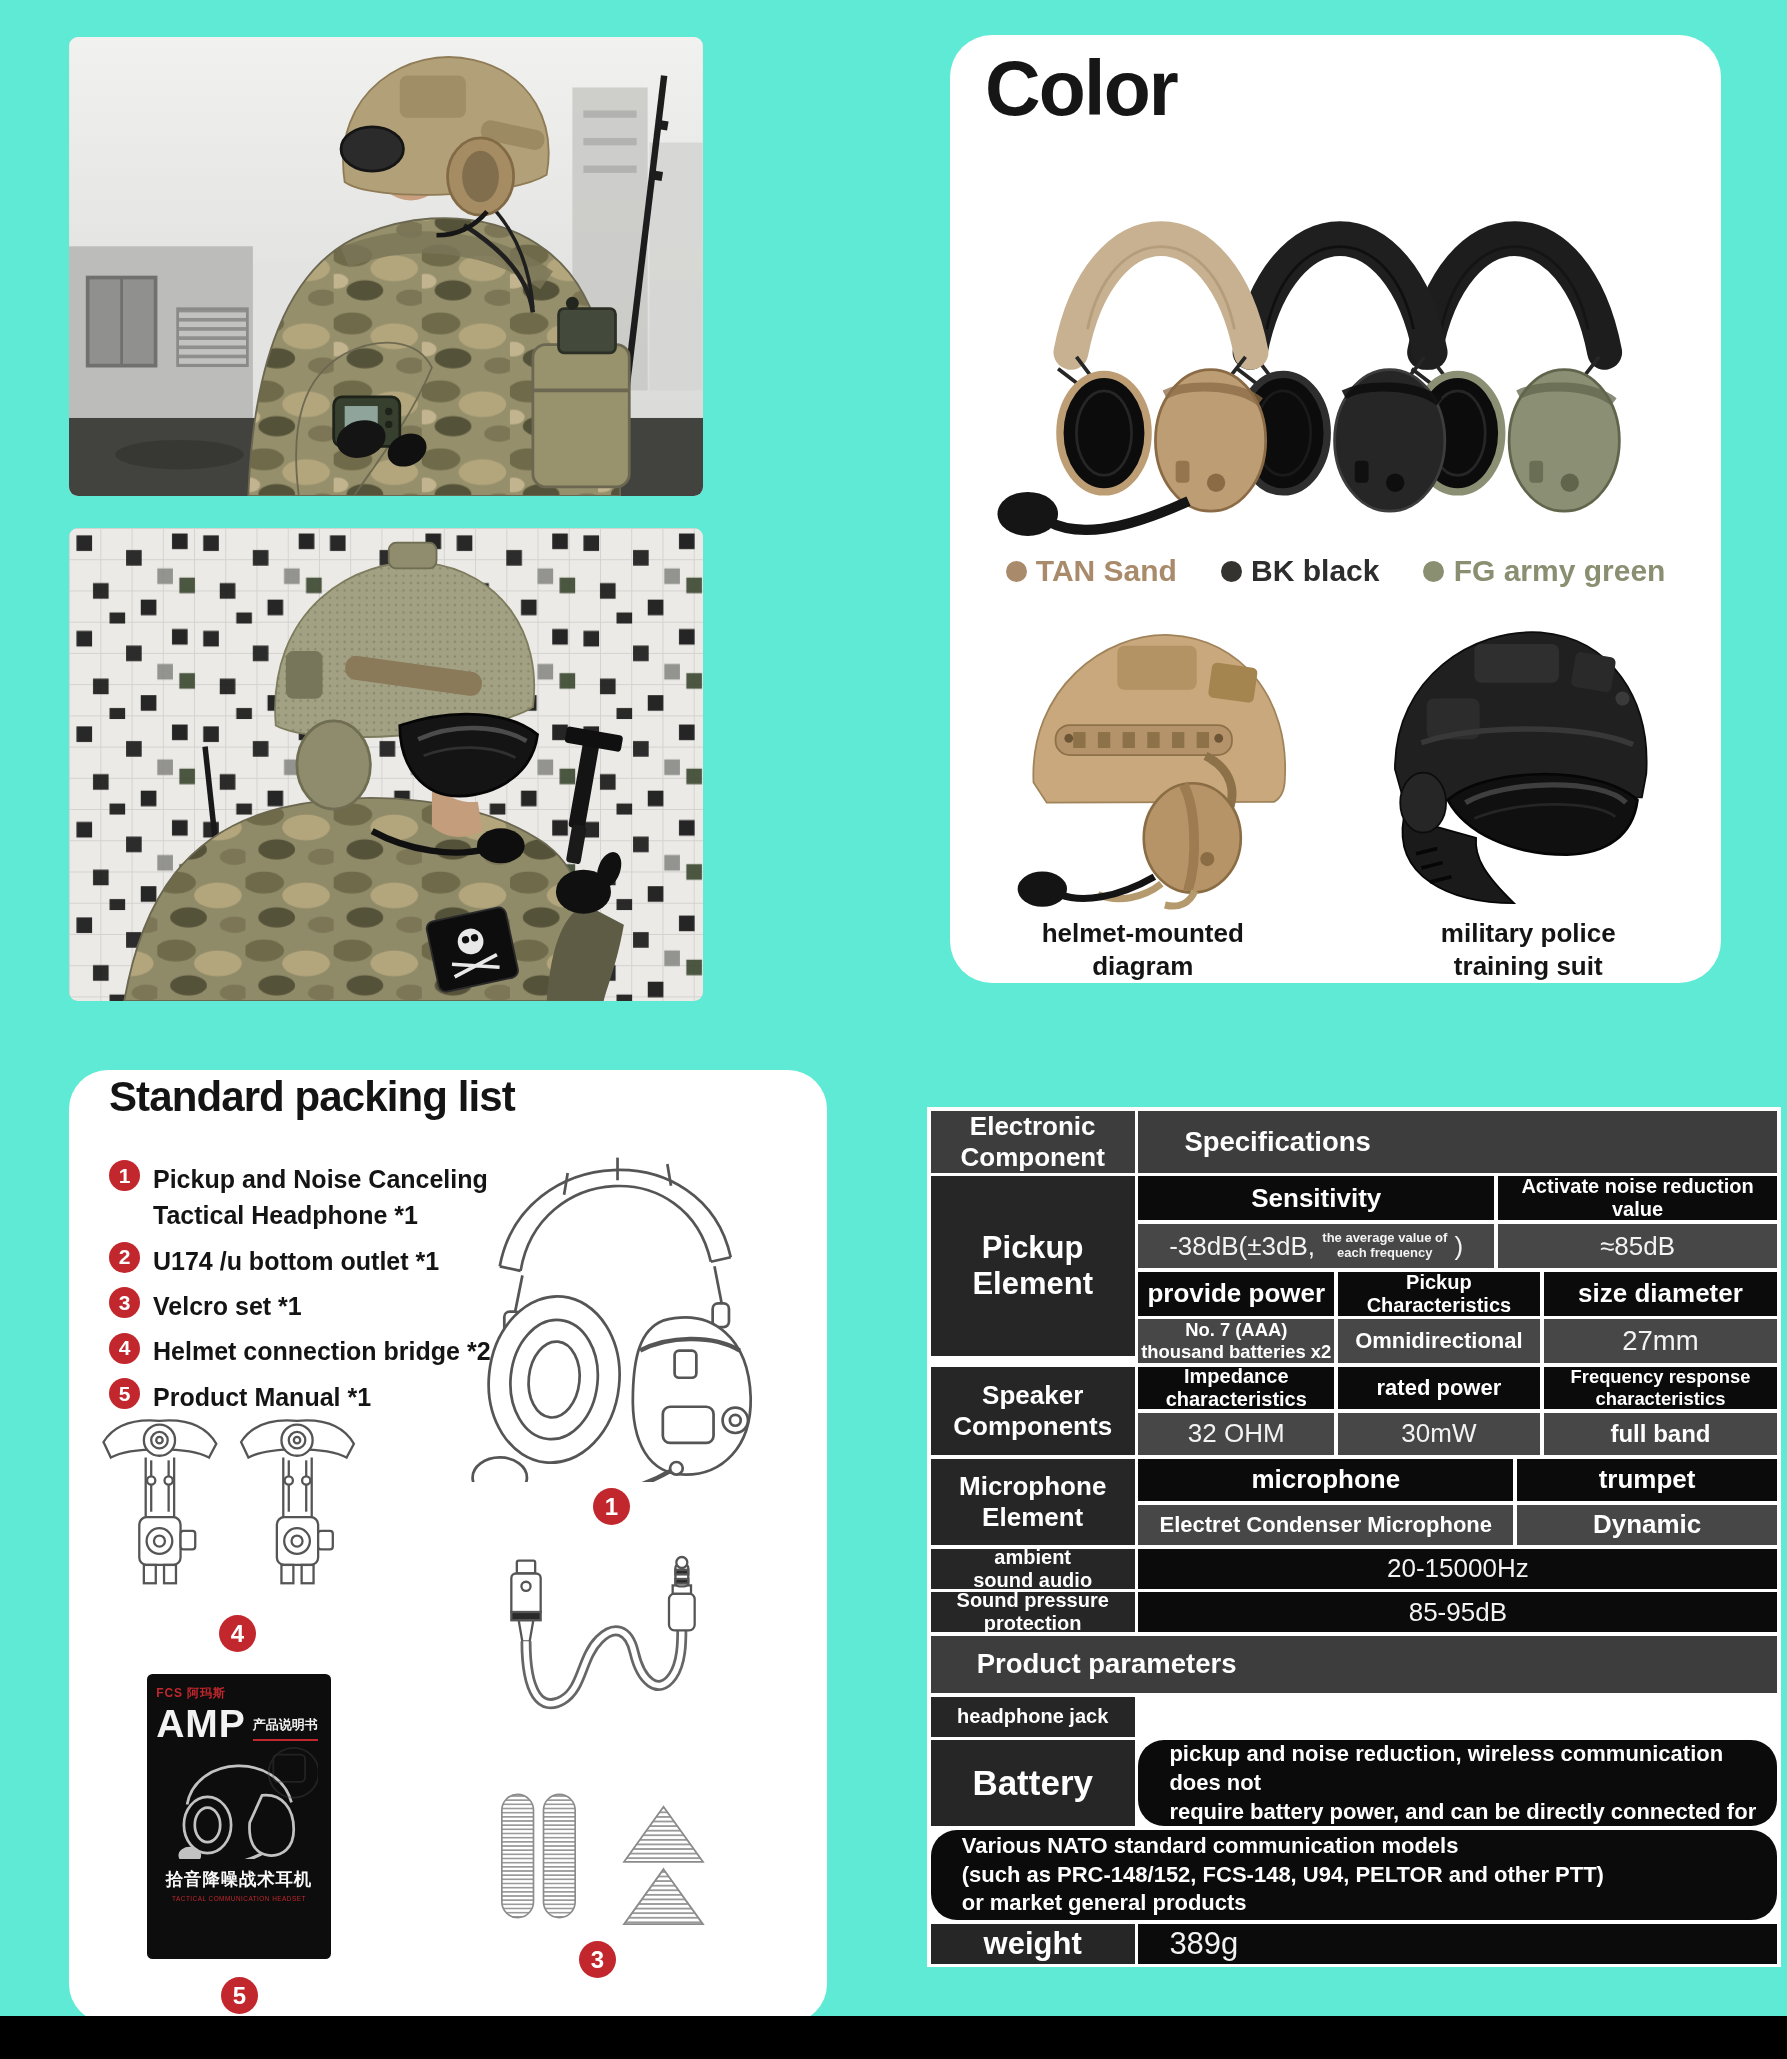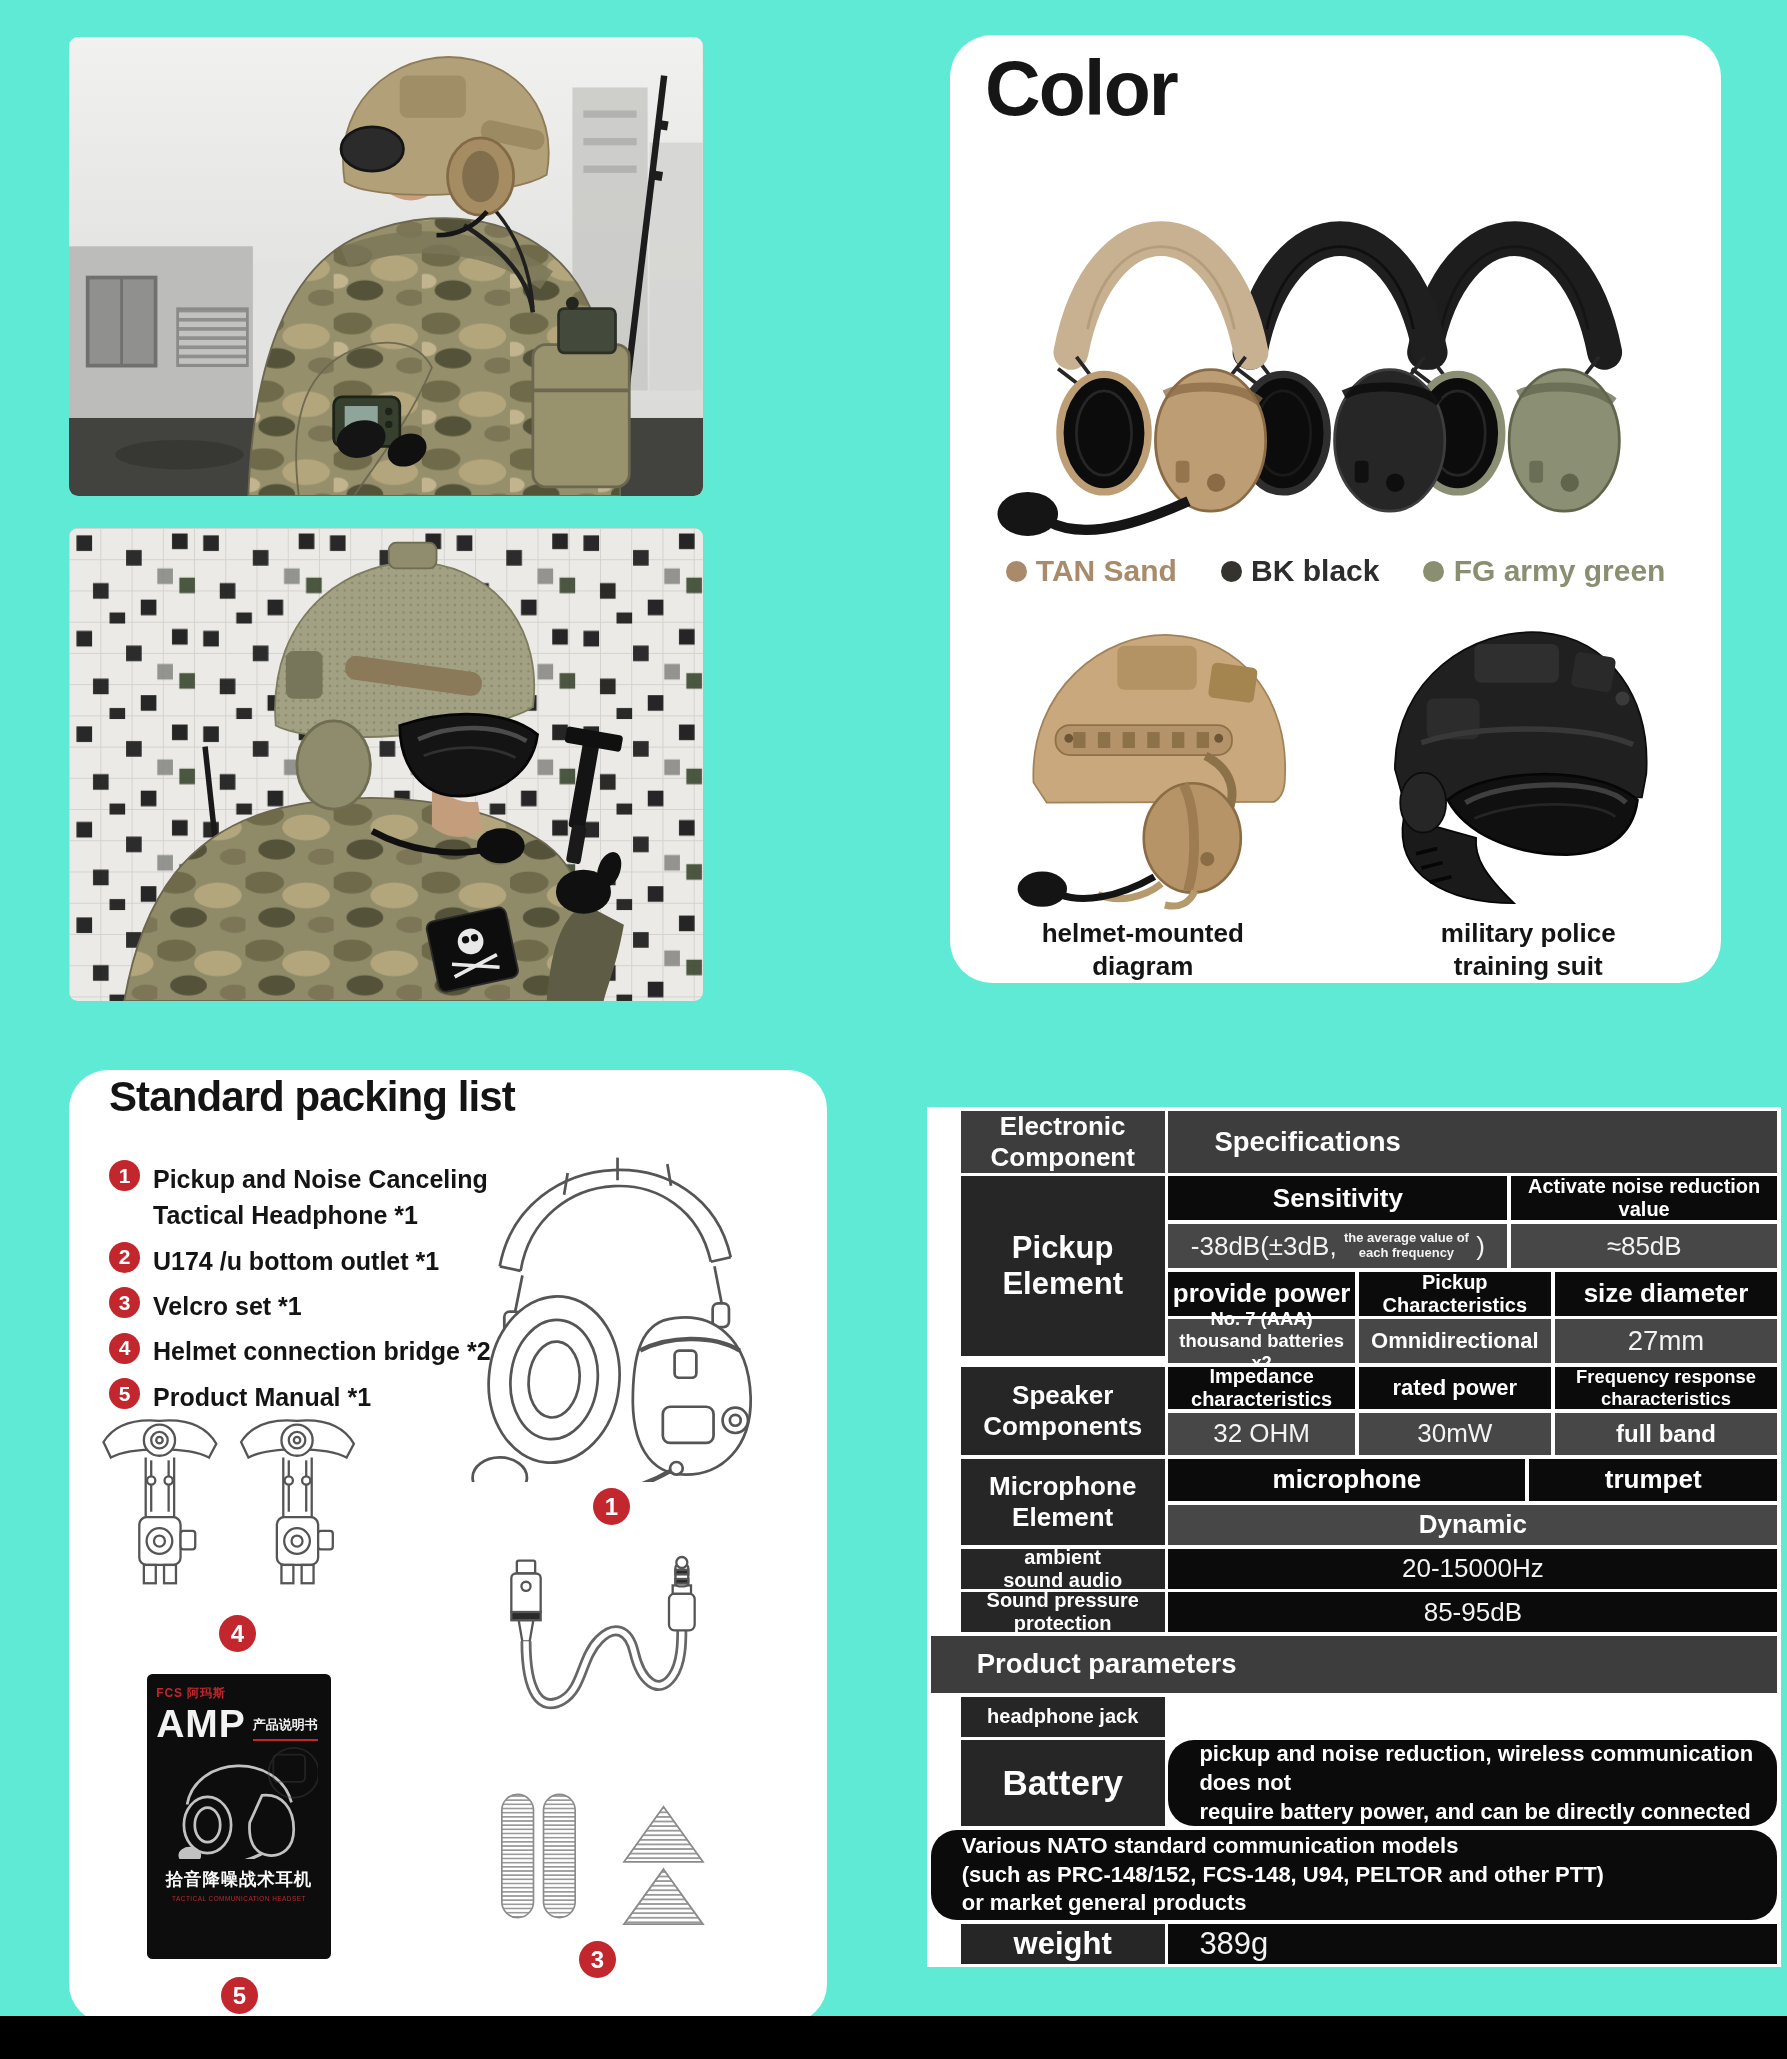--- a/index.html
+++ b/index.html
@@ -46,21 +46,21 @@
     padding-bottom:4.6px;white-space:nowrap;}
   .m-cn{color:#fafafa;font-size:17.4px;font-weight:bold;text-align:center;margin-top:5.5px;letter-spacing:0.9px;}
   .m-en{color:#c1272d;font-size:6.4px;text-align:center;margin-top:3.7px;letter-spacing:0.5px;}
 
   
   .spec{position:absolute;left:927px;top:1107px;width:854px;background:#fff;padding:3.7px;
     box-sizing:border-box;display:flex;flex-direction:column;gap:3.7px;}
   .sr{display:flex;gap:3.7px;}
   .cell{display:flex;align-items:center;justify-content:center;text-align:center;color:#fff;
     white-space:pre-line;box-sizing:border-box;}
-  .lc{flex:0 0 204px;margin-left:30px;}
+  .lc{flex:0 0 204px;}
   .vc{flex:1;display:flex;gap:3.7px;}
   .dark{background:#0b0b0b;} .gray{background:#474747;} .mid{background:#3d3d3d;} .lab{background:#262626;}
   .f100{flex:1;} .f56{flex:56 1 0;} .f44{flex:44 1 0;}
   .f31{flex:31 1 0;} .f32{flex:32 1 0;} .f37{flex:37 1 0;} .f59{flex:59 1 0;} .f41{flex:41 1 0;}
   .hA{height:62px;} .h48{height:44px;} .h46{height:42px;} .h44{height:40px;}
   .h62{height:57px;} .h94{height:86px;} .h98{height:90px;}
   .b{font-weight:bold;}
   .fs20{font-size:18.4px;} .fs22{font-size:20px;} .fs24{font-size:22px;} .fs26{font-size:24px;}
   .fs28{font-size:26px;} .fs30{font-size:27.5px;} .fs34{font-size:31px;} .fs38{font-size:35px;}
   .la{justify-content:flex-start;text-align:left;padding-left:46px;}
@@ -536,20 +536,21 @@
 
     <div class="sr" style="align-items:stretch;">
       <div class="cell lc lab b fs28" style="height:86px;">Microphone
 Element</div>
       <div class="vc" style="flex-direction:column;">
         <div class="sr">
           <div class="cell dark h46 b fs28 f59">microphone</div>
           <div class="cell dark h46 b fs28 f41">trumpet</div>
         </div>
         <div class="sr">
+          <div class="cell gray h44 b fs24 f59">Electret Condenser Microphone</div>
           <div class="cell gray h44 b fs28 f41">Dynamic</div>
         </div>
       </div>
     </div>
 
     <div class="sr">
       <div class="cell lc lab h44 b fs22">ambient
 sound audio</div>
       <div class="vc">
           <div class="cell dark h44 fs28 vtxt f100">20-15000Hz</div>

